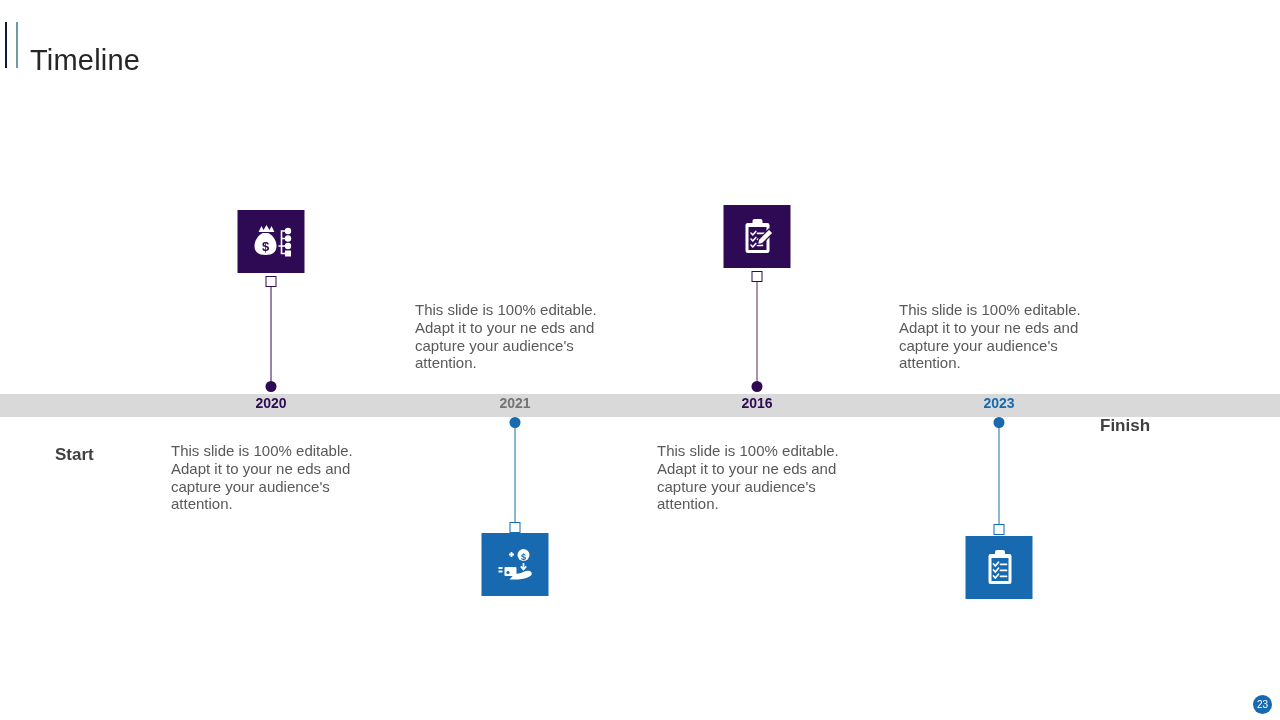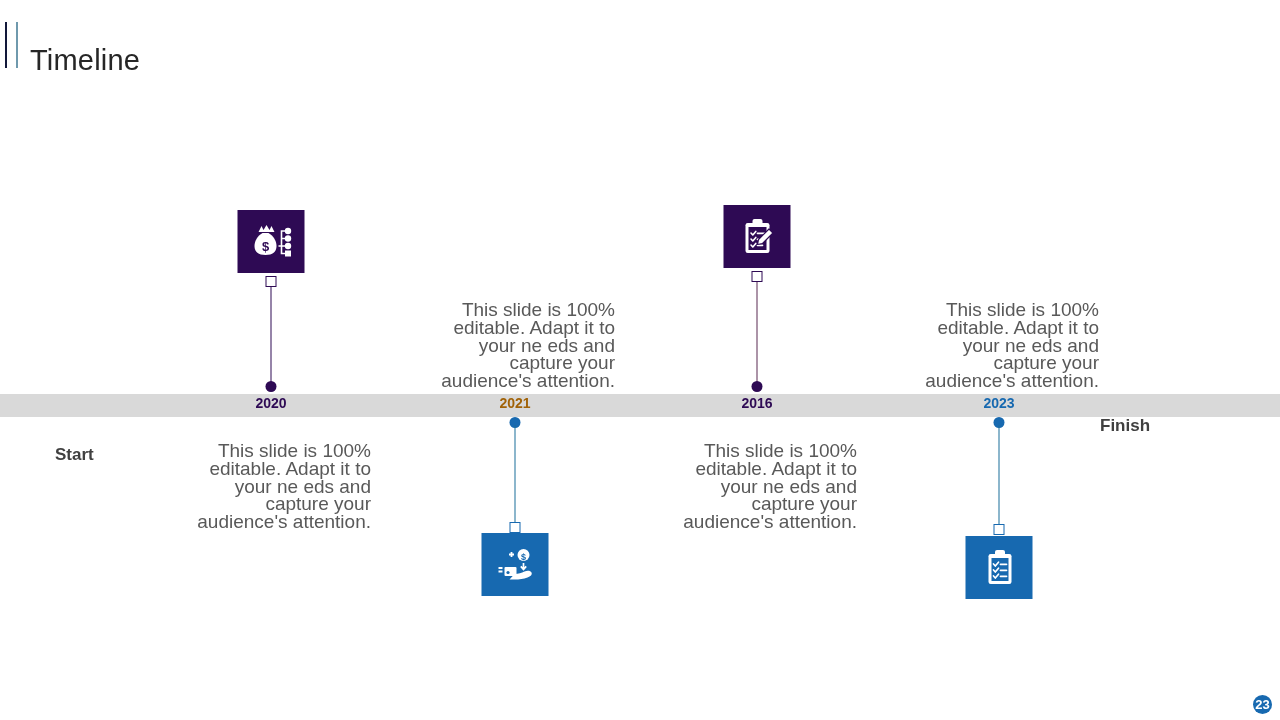--- a/index.html
+++ b/index.html
@@ -121,38 +121,38 @@
     height: 11px;
     border-radius: 50%;
     transform: translateX(-50%);
   }
 
   
   .desc {
     position: absolute;
     width: 200px;
     transform: translateX(-50%);
-    text-align: right;
-    font-size: 19px;
+    text-align: left;
+    font-size: 15px;
     line-height: 17.8px;
     color: #595959;
   }
 
   
   .page-badge {
     position: absolute;
     right: 8px;
     bottom: 6px;
     width: 19px;
     height: 19px;
     border-radius: 50%;
     background: #1769b0;
     color: #ffffff;
-    font-size: 13px;
-    font-weight: bold;
+    font-size: 10px;
+    font-weight: normal;
     display: flex;
     align-items: center;
     justify-content: center;
     line-height: 1;
   }
 </style>
 </head>
 <body>
 
 <div class="title-wrap">
@@ -183,21 +183,21 @@
   </div>
   <div class="conn-square" style="top:276px; border:1.5px solid #2e0a54"></div>
   <div class="conn-line" style="top:287px; height:100px; background:#2e0a54"></div>
   <div class="conn-dot" style="top:381px; background:#2e0a54"></div>
   <div class="year-label" style="top:396px; color:#2e0a54">2020</div>
   <div class="desc" style="top:442px">This slide is 100% editable. Adapt it to your ne eds and capture your audience's attention.</div>
 </div>
 
 <div class="milestone" style="left:515px">
   <div class="desc" style="top:301px">This slide is 100% editable. Adapt it to your ne eds and capture your audience's attention.</div>
-  <div class="year-label" style="top:396px; color:#a16207">2021</div>
+  <div class="year-label" style="top:396px; color:#737373">2021</div>
   <div class="conn-dot" style="top:417px; background:#1769b0"></div>
   <div class="conn-line" style="top:425px; height:98px; background:#1a6e99"></div>
   <div class="conn-square" style="top:522px; border:1.5px solid #1769b0"></div>
   <div class="icon-tile" style="top:533px; background:#1769b0">
     <svg width="42" height="38" viewBox="0 0 42 38" fill="none">
       <circle cx="29" cy="9" r="6" fill="#ffffff"></circle>
       <text x="29" y="13.5" font-family="'Liberation Sans',sans-serif" font-size="9" font-weight="bold" fill="#1769b0" text-anchor="middle">$</text>
       <path d="M17 6 v5 M14.5 8.5 h5" stroke="#ffffff" stroke-width="1.8"></path>
       <path d="M29 17 v6 M26.3 20.4 l2.7 3 2.7-3" stroke="#ffffff" stroke-width="1.7" fill="none"></path>
       <rect x="10" y="21" width="12" height="9" rx="1" fill="#ffffff"></rect>

